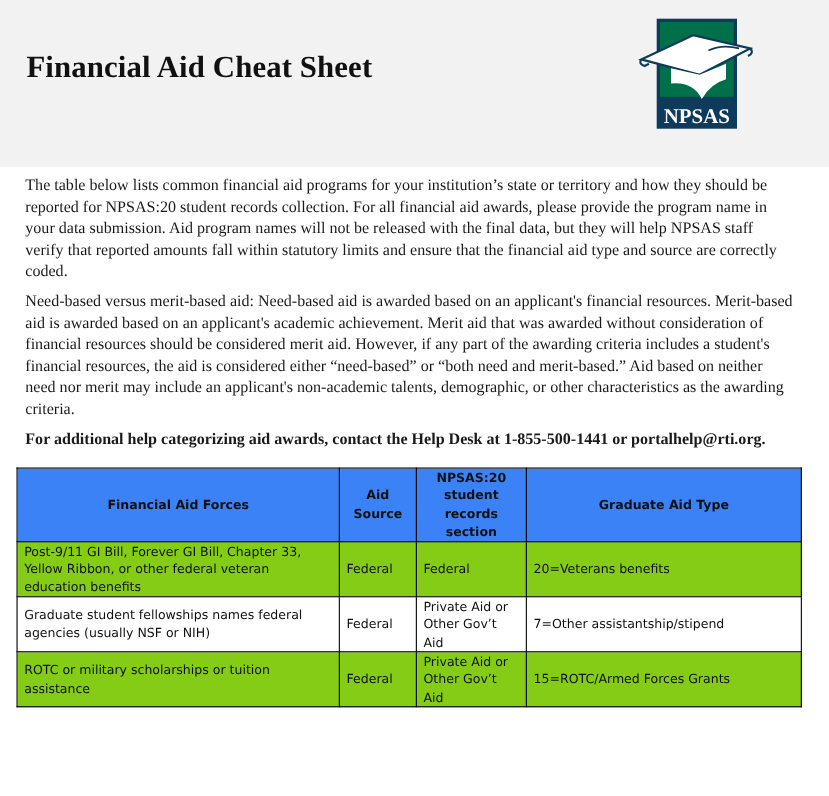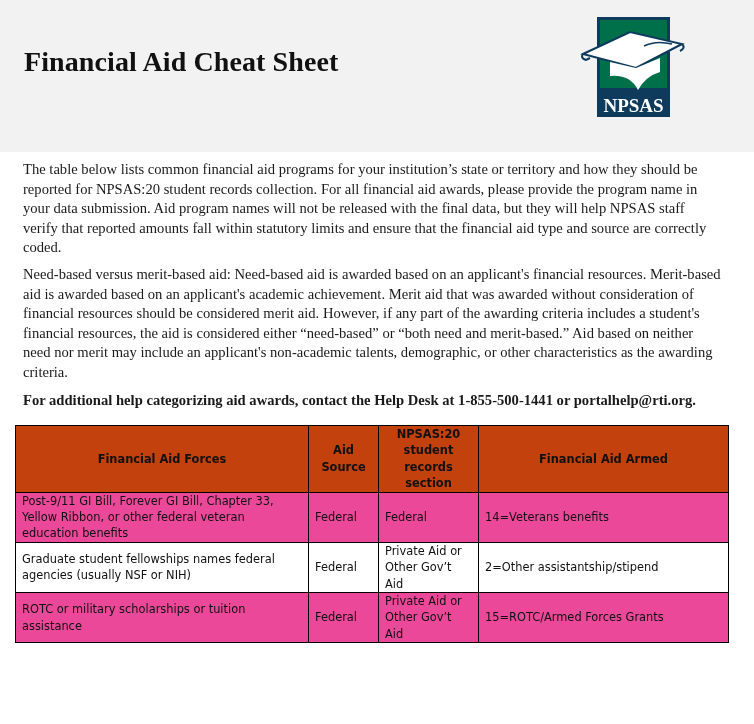--- a/index.html
+++ b/index.html
@@ -37,24 +37,24 @@
     font-family: "DejaVu Sans", "Liberation Sans", sans-serif;
     font-size: 11.4px; line-height: 16.4px; color: #111;
     table-layout: fixed;
   }
   table.aid-table th, table.aid-table td {
     border: 1.5px solid #000;
     padding: 0 6px;
     vertical-align: middle;
   }
   table.aid-table th {
-    font-weight: bold; text-align: center; height: 48px; background: #c2410c;
+    font-weight: bold; text-align: center; height: 48px; background: #3b82f6;
   }
   table.aid-table td { text-align: left; }
-  tr.shaded td { background: #ec4899; }
+  tr.shaded td { background: #84cc16; }
   tr.plain td { background: #ffffff; }
   tr.tall td { height: 49px; }
   tr.std td { height: 32px; }
   col.c1 { width: 293px; }
   col.c2 { width: 70px; }
   col.c3 { width: 100px; }
   col.c4 { width: 250px; }
 </style>
 </head>
 <body>
@@ -86,35 +86,35 @@
       <col class="c1">
       <col class="c2">
       <col class="c3">
       <col class="c4">
     </colgroup>
   <thead>
     <tr>
       <th>Financial Aid Forces</th>
       <th>Aid Source</th>
       <th>NPSAS:20 student records section</th>
-      <th>Financial Aid Armed</th>
+      <th>Graduate Aid Type</th>
     </tr>
   </thead>
   <tbody>
     <tr class="shaded tall">
       <td>Post-9/11 GI Bill, Forever GI Bill, Chapter 33, Yellow Ribbon, or other federal veteran education benefits</td>
       <td>Federal</td>
       <td>Federal</td>
-      <td>14=Veterans benefits</td>
+      <td>20=Veterans benefits</td>
     </tr>
     <tr class="plain std">
       <td>Graduate student fellowships names federal agencies (usually NSF or NIH)</td>
       <td>Federal</td>
       <td>Private Aid or Other Gov’t Aid</td>
-      <td>2=Other assistantship/stipend</td>
+      <td>7=Other assistantship/stipend</td>
     </tr>
     <tr class="shaded std">
       <td>ROTC or military scholarships or tuition assistance</td>
       <td>Federal</td>
       <td>Private Aid or Other Gov’t Aid</td>
       <td>15=ROTC/Armed Forces Grants</td>
     </tr>
 
   </tbody>
 </table>

